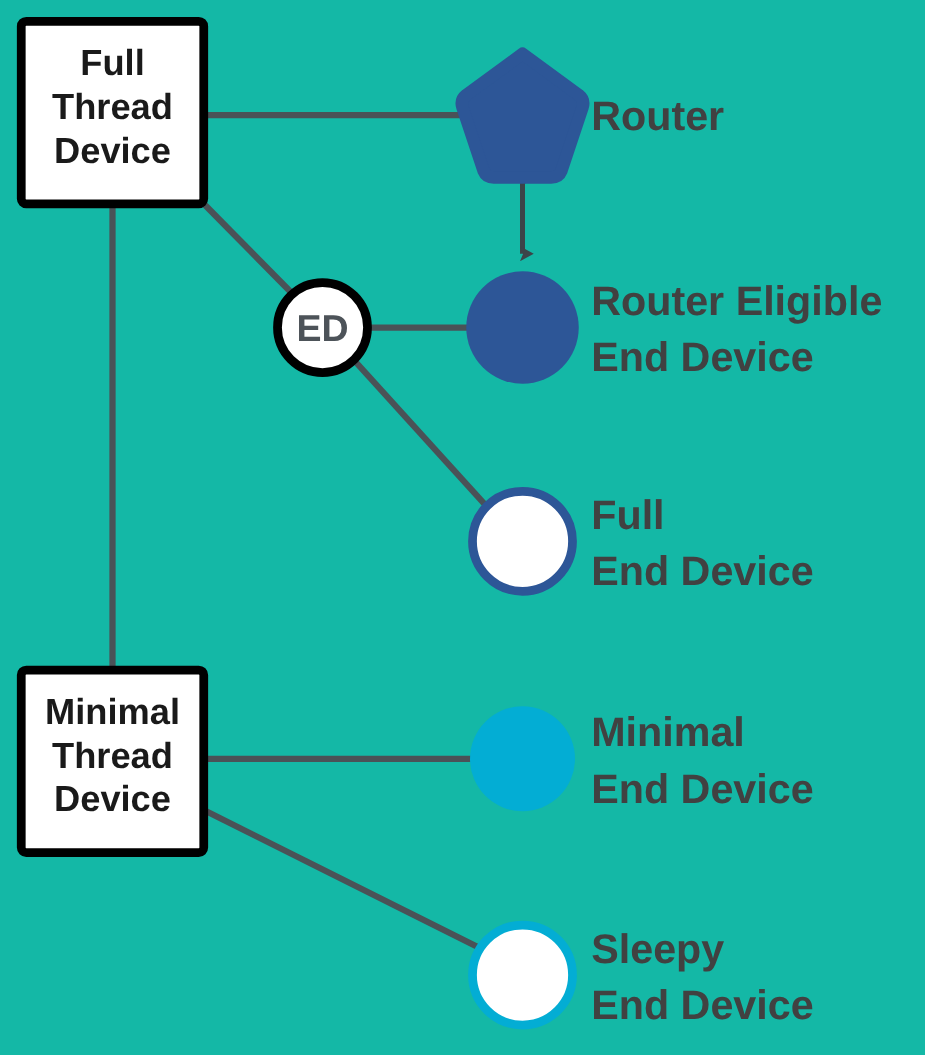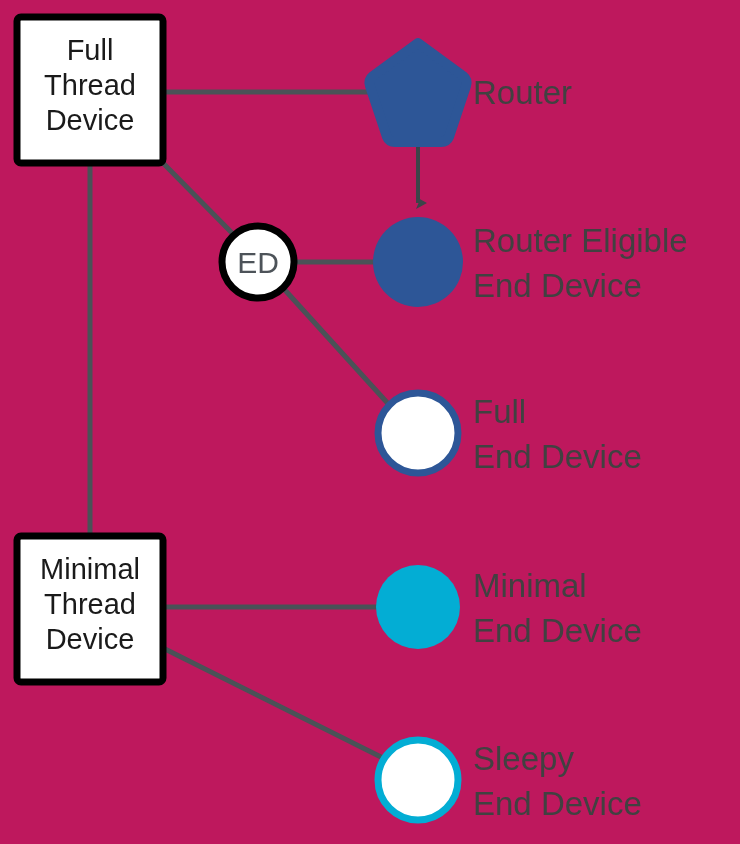--- a/index.html
+++ b/index.html
@@ -7,22 +7,23 @@
     padding: 0;
     background: #ffffff;
   }
   body {
     font-family: "Liberation Sans", sans-serif;
   }
   #diagram-root {
     position: relative;
     width: 740px;
     height: 844px;
-    background: #be185d;
+    background: #14b8a6;
     overflow: hidden;
+    font-weight: bold;
   }
   #diagram-svg {
     position: absolute;
     top: 0;
     left: 0;
     width: 740px;
     height: 844px;
   }
   .node-box-text {
     font-family: "Liberation Sans", sans-serif;

